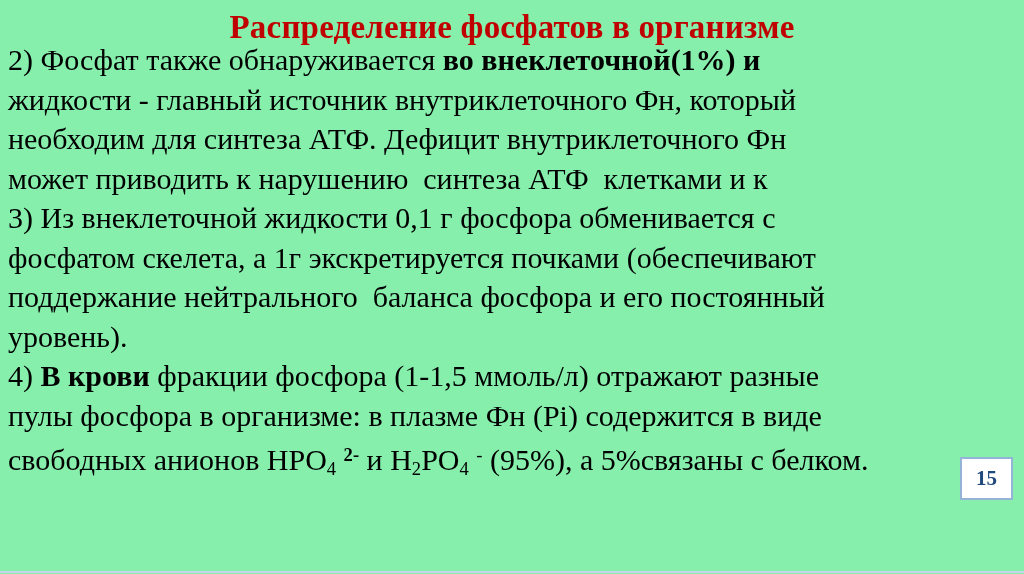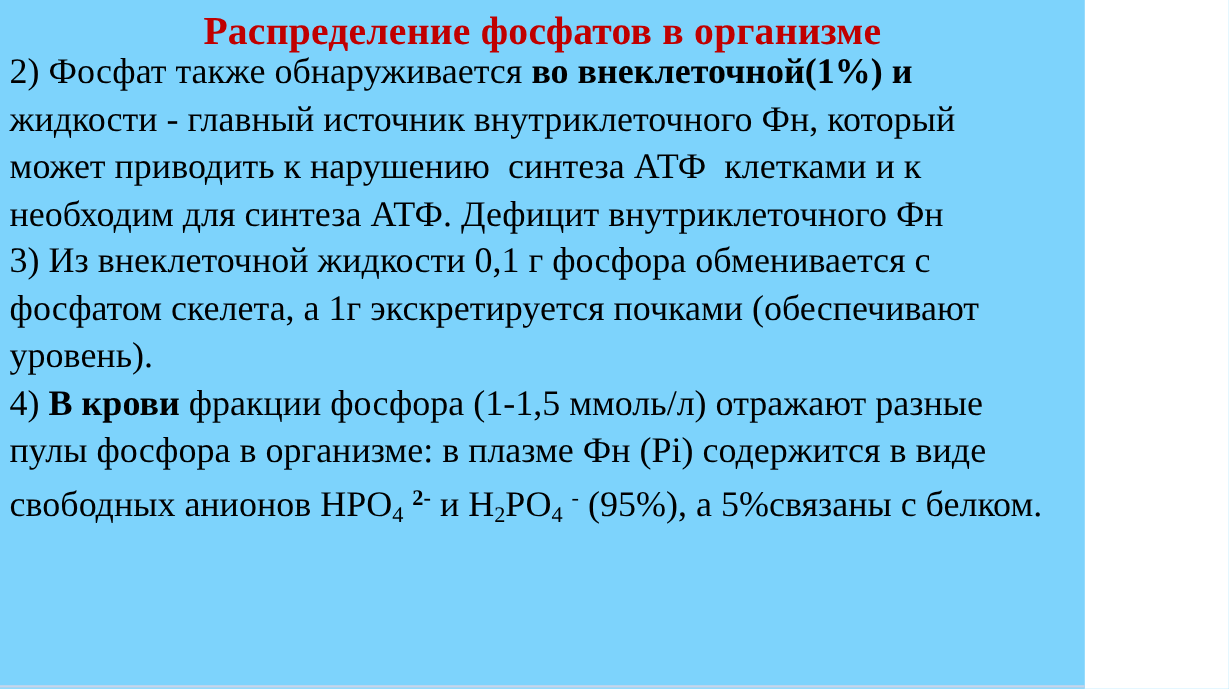--- a/index.html
+++ b/index.html
@@ -4,22 +4,22 @@
 <style>
   html, body { margin: 0; padding: 0; }
   body {
     width: 1024px; height: 574px;
     background: #ffffff;
     font-family: "Liberation Serif", serif;
     overflow: hidden;
   }
   .slide {
     position: relative;
-    width: 904px; height: 574px;
-    background: #7dd3fc;
+    width: 1024px; height: 574px;
+    background: #86efac;
     overflow: hidden;
   }
   .title {
     font-weight: 700;
     font-size: 33px;
     line-height: 44px;
     text-align: center;
     padding-top: 5px;
     letter-spacing: 0.2px;
   }
@@ -56,24 +56,25 @@
 </style>
 </head>
 <body>
 
 <div class="slide">
   <div class="title" style="color: rgb(192, 0, 0);">Распределение фосфатов в организме</div>
 
   <div class="body-text" style="color: rgb(0, 0, 0);">
       <div class="text-line"><span>2) Фосфат также обнаруживается </span><span class="run-b">во внеклеточной(1%) и</span></div>
       <div class="text-line"><span>жидкости - главный источник внутриклеточного Фн, который</span></div>
+      <div class="text-line"><span>необходим для синтеза АТФ. Дефицит внутриклеточного Фн</span></div>
       <div class="text-line"><span>может приводить к нарушению  синтеза АТФ  клетками и к</span></div>
-      <div class="text-line"><span>необходим для синтеза АТФ. Дефицит внутриклеточного Фн</span></div>
       <div class="text-line"><span>3) Из внеклеточной жидкости 0,1 г фосфора обменивается с</span></div>
       <div class="text-line"><span>фосфатом скелета, а 1г экскретируется почками (обеспечивают</span></div>
+      <div class="text-line"><span>поддержание нейтрального  баланса фосфора и его постоянный</span></div>
       <div class="text-line"><span>уровень).</span></div>
       <div class="text-line"><span>4) </span><span class="run-b">В крови</span><span> фракции фосфора (1-1,5 ммоль/л) отражают разные</span></div>
       <div class="text-line"><span>пулы фосфора в организме: в плазме Фн (Pi) содержится в виде</span></div>
       <div class="text-line"><span>свободных анионов HPO</span><span class="run-sub">4</span><span> </span><span class="run-b run-sup">2-</span><span> и H</span><span class="run-sub">2</span><span>PO</span><span class="run-sub">4</span><span> </span><span class="run-sup">-</span><span> (95%), а 5%связаны с белком.</span></div>
     </div>
 
   <div class="page-box" style="border-color: rgb(149, 179, 215); color: rgb(31, 73, 125);">
     <span>15</span>
   </div>
 

